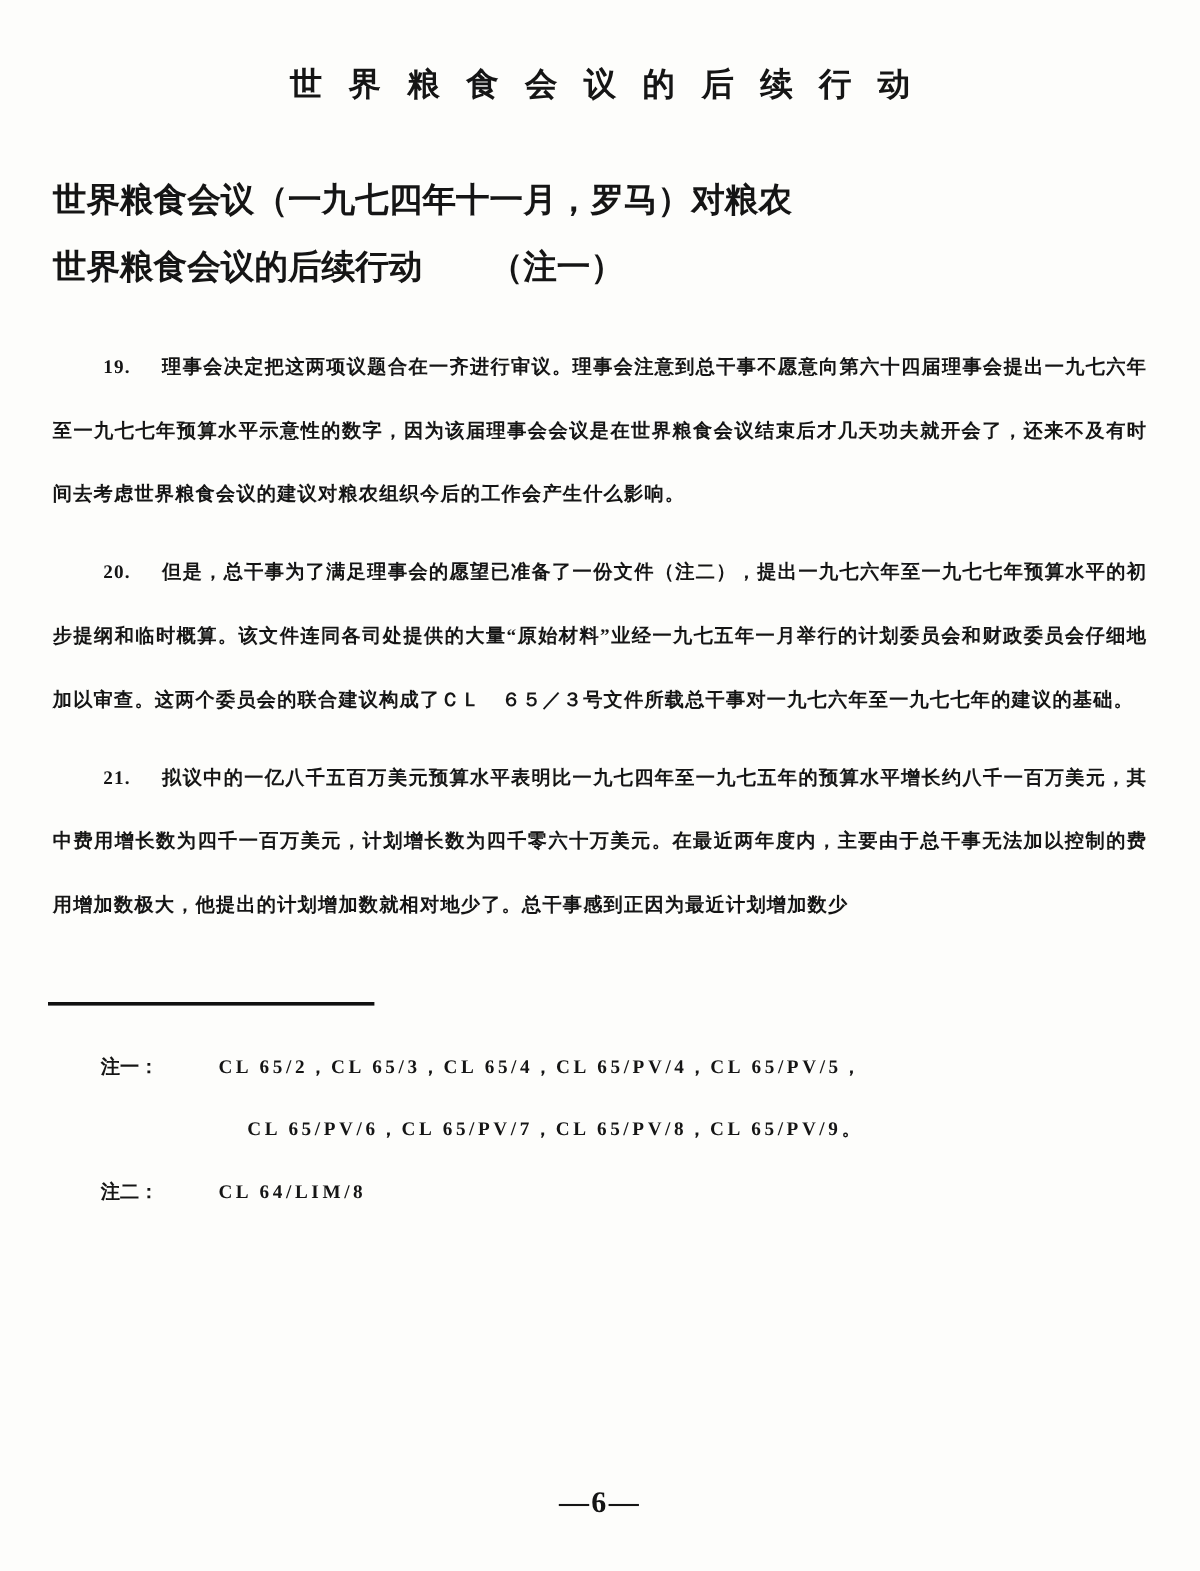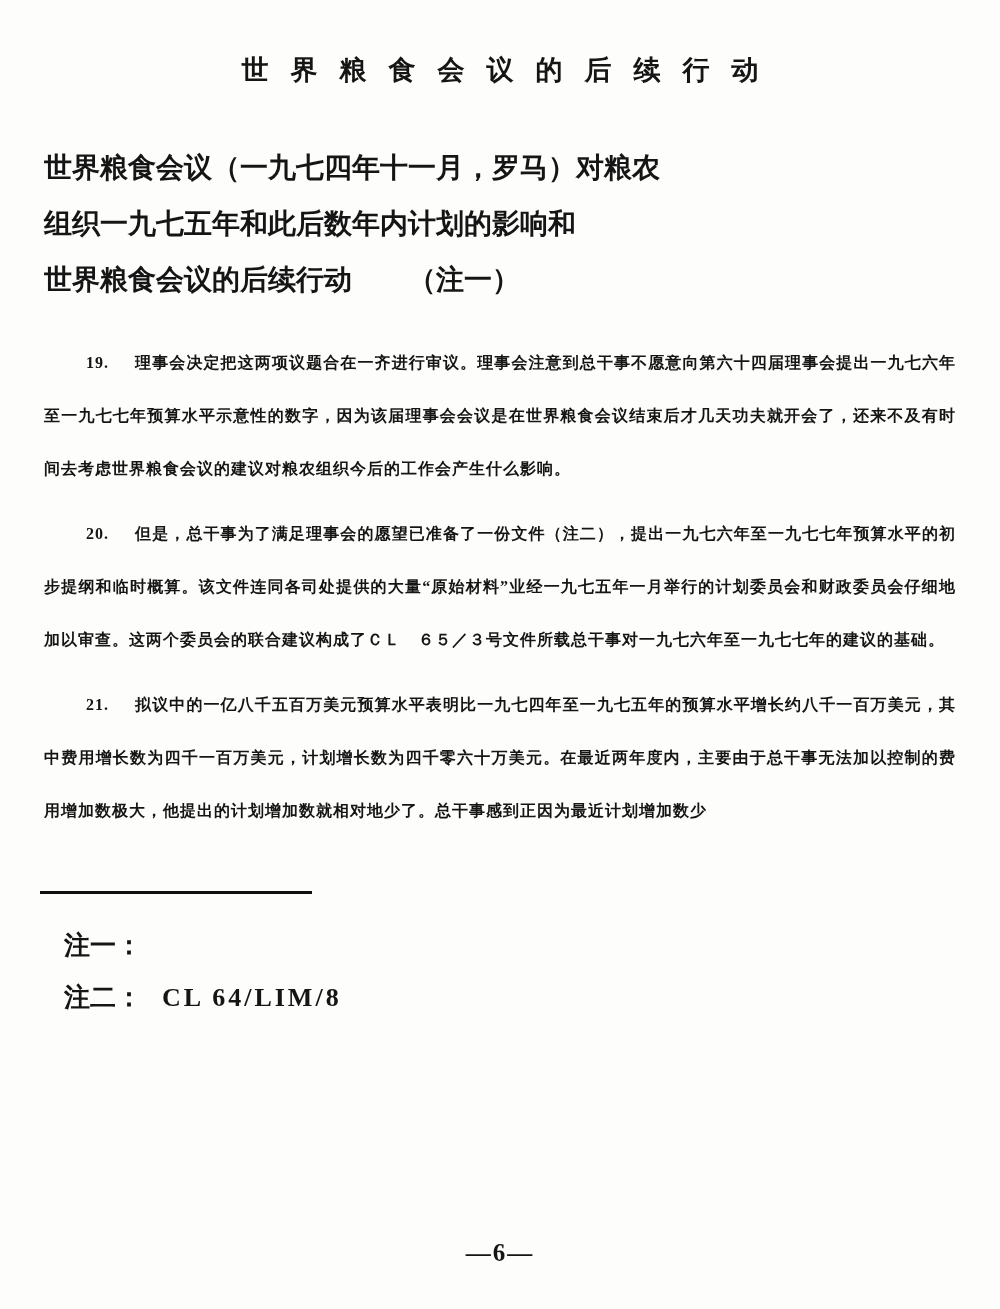--- a/index.html
+++ b/index.html
@@ -44,22 +44,22 @@
   }
   .para-num { margin-right: 26px; }
   .fn-divider {
     width: 272px;
     height: 3px;
     background: #101010;
     margin: 54px 0 26px 40px;
   }
   .fn-row {
     display: flex;
-    margin-left: 64px;
-    font-size: 26px;
+    margin-left: 84px;
+    font-size: 16px;
     font-weight: 600;
     line-height: 52px;
   }
   .fn-label { width: 98px; flex: 0 0 98px; }
   .fn-content { letter-spacing: 3px; }
   .fn-line2 { padding-left: 24px; }
   .page-number {
     position: absolute;
     left: 0;
     bottom: 42px;
@@ -72,40 +72,43 @@
 </style>
 </head>
 <body>
 
 <div class="page">
 
   <div class="title">世界粮食会议的后续行动</div>
 
   <div class="subtitle">
     <div class="subtitle-line">世界粮食会议（一九七四年十一月，罗马）对粮农</div>
-    <div class="subtitle-line">组织一九七五年和此后数年内计划的影响和</div>
     <div class="subtitle-line">世界粮食会议的后续行动　　（注一）</div>
   </div>
 
   <div class="body-text">
     <div class="para">
       <span class="para-num">19.</span><span>理事会决定把这两项议题合在一齐进行审议。理事会注意到总干事不愿意向第六十四届理事会提出一九七六年至一九七七年预算水平示意性的数字，因为该届理事会会议是在世界粮食会议结束后才几天功夫就开会了，还来不及有时间去考虑世界粮食会议的建议对粮农组织今后的工作会产生什么影响。</span>
     </div>
     <div class="para">
       <span class="para-num">20.</span><span>但是，总干事为了满足理事会的愿望已准备了一份文件（注二），提出一九七六年至一九七七年预算水平的初步提纲和临时概算。该文件连同各司处提供的大量“原始材料”业经一九七五年一月举行的计划委员会和财政委员会仔细地加以审查。这两个委员会的联合建议构成了ＣＬ　６５／３号文件所载总干事对一九七六年至一九七七年的建议的基础。</span>
     </div>
     <div class="para">
       <span class="para-num">21.</span><span>拟议中的一亿八千五百万美元预算水平表明比一九七四年至一九七五年的预算水平增长约八千一百万美元，其中费用增长数为四千一百万美元，计划增长数为四千零六十万美元。在最近两年度内，主要由于总干事无法加以控制的费用增加数极大，他提出的计划增加数就相对地少了。总干事感到正因为最近计划增加数少</span>
     </div>
   </div>
 
   <div class="fn-divider"></div>
 
   <div class="fn-row">
     <div class="fn-label">注一：</div>
+    <div class="fn-content">
+      <div>CL 65/2，CL 65/3，CL 65/4，CL 65/PV/4，CL 65/PV/5，</div>
+      <div class="fn-line2">CL 65/PV/6，CL 65/PV/7，CL 65/PV/8，CL 65/PV/9。</div>
+    </div>
   </div>
 
   <div class="fn-row">
     <div class="fn-label">注二：</div>
     <div class="fn-content">
       <div>CL 64/LIM/8</div>
     </div>
   </div>
 
   <div class="page-number">—6—</div>

